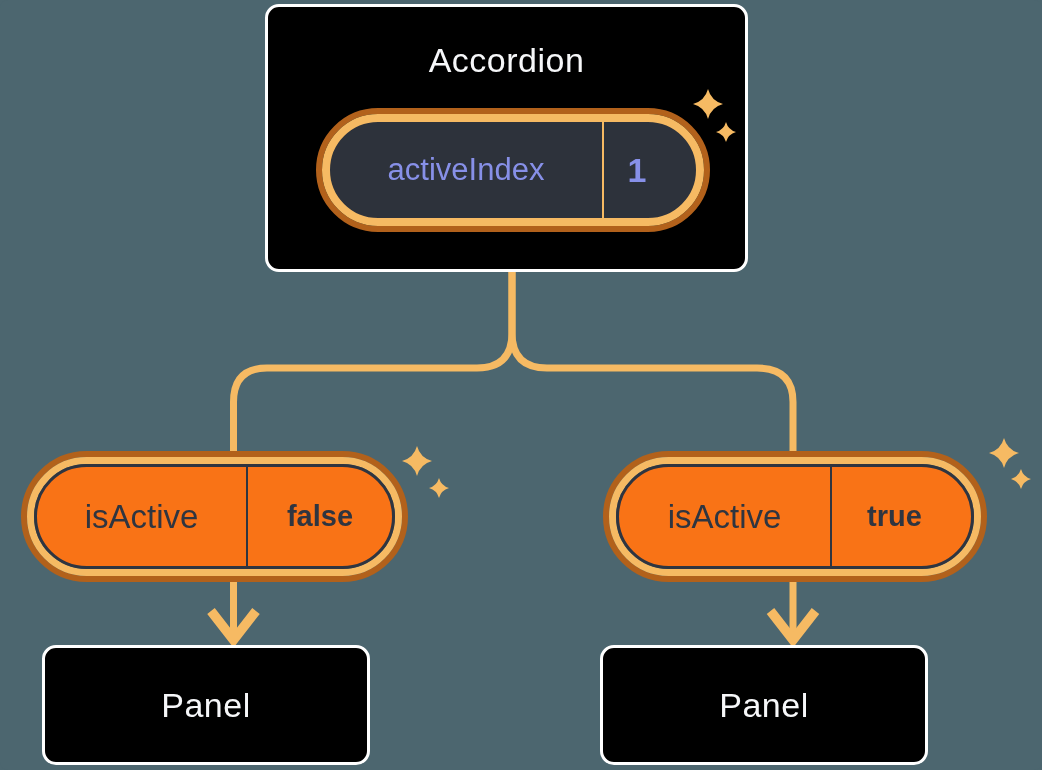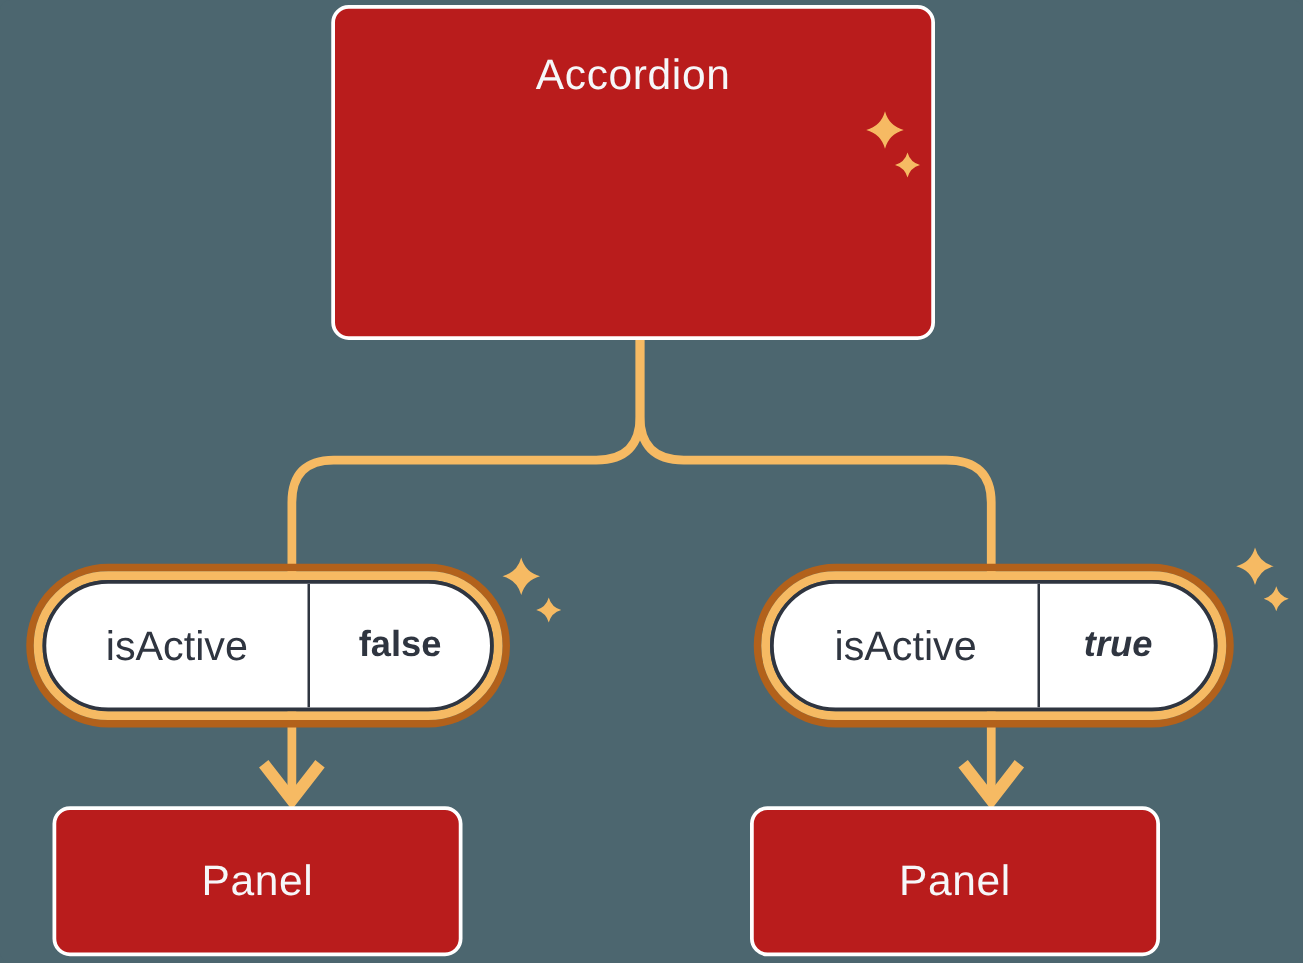--- a/index.html
+++ b/index.html
@@ -13,21 +13,21 @@
     overflow: hidden;
     font-family: "Liberation Sans", "DejaVu Sans", sans-serif;
   }
   #connectors {
     position: absolute;
     left: 0; top: 0;
     z-index: 1;
   }
   .node {
     position: absolute;
-    background: #b91c1c;
+    background: #000000;
     border: 3px solid #FFFFFF;
     border-radius: 14px;
     z-index: 2;
   }
   .accordion-node { left: 265px; top: 4px; width: 483px; height: 268px; }
   .node-title {
     position: absolute;
     left: 0; right: 0;
     text-align: center;
     color: #F6F7F9;
@@ -78,21 +78,21 @@
   }
   .prop-pill-mid {
     width: 100%; height: 100%;
     border: 7px solid #F6BA63;
     border-radius: 999px;
   }
   .prop-pill-body {
     width: 100%; height: 100%;
     border: 3px solid #2F3540;
     border-radius: 999px;
-    background: #ffffff;
+    background: #f97316;
     display: flex;
     align-items: stretch;
     overflow: hidden;
   }
   .prop-pill-left  { left: 21px;  top: 451px; width: 387px; height: 131px; }
   .prop-pill-right { left: 603px; top: 451px; width: 384px; height: 131px; }
   .prop-pill .pill-label {
     display: flex; align-items: center; justify-content: center;
     color: #2F3540;
     font-size: 33px;
@@ -100,21 +100,21 @@
   .prop-pill-left  .pill-label { width: 209px; }
   .prop-pill-right .pill-label { width: 211px; }
   .prop-pill .pill-divider { width: 2px; background: #2F3540; }
   .prop-pill .pill-value {
     flex: 1;
     display: flex; align-items: center; justify-content: center;
     color: #2F3540;
     font-size: 29px;
     font-weight: 700;
   }
-  .prop-pill-right .pill-value { padding-right: 14px; font-style: italic; }
+  .prop-pill-right .pill-value { padding-right: 14px; }
 
   .panel-node {
     width: 328px; height: 120px;
     display: flex; align-items: center; justify-content: center;
   }
   .panel-left  { left: 42px;  top: 645px; }
   .panel-right { left: 600px; top: 645px; }
   .panel-node .node-title { position: static; }
 
   .sparkle { position: absolute; z-index: 3; }
@@ -126,20 +126,27 @@
 
   <svg id="connectors" width="1042" height="770" viewBox="0 0 1042 770">
     <path d="M 512 266 L 512 333 Q 512 368 477 368 L 267 368 Q 233.5 368 233.5 402 L 233.5 638" fill="none" stroke="#F6BA63" stroke-width="7"></path>
     <path d="M 512 266 L 512 333 Q 512 368 547 368 L 757 368 Q 793 368 793 402 L 793 638" fill="none" stroke="#F6BA63" stroke-width="7"></path>
     <path d="M 211 611 L 233.5 640 L 256 611" fill="none" stroke="#F6BA63" stroke-width="9.5" stroke-linejoin="miter"></path>
     <path d="M 770.5 611 L 793 640 L 815.5 611" fill="none" stroke="#F6BA63" stroke-width="9.5" stroke-linejoin="miter"></path>
   </svg>
 
   <div class="node accordion-node">
     <div class="node-title">Accordion</div>
+    <div class="pill-outer state-pill">
+      <div class="pill-mid">
+        <div class="pill-label">activeIndex</div>
+        <div class="pill-divider"></div>
+        <div class="pill-value">1</div>
+      </div>
+    </div>
   </div>
 
   <svg class="sparkle" style="left:690px; top:86px;" width="36" height="36" viewBox="-18 -18 36 36">
     <path d="M 0 -15 Q 3.2 -3.2 15 0 Q 3.2 3.2 0 15 Q -3.2 3.2 -15 0 Q -3.2 -3.2 0 -15 Z" fill="#F6BA63"></path>
   </svg>
   <svg class="sparkle" style="left:714px; top:120px;" width="24" height="24" viewBox="-12 -12 24 24">
     <path d="M 0 -10 Q 2.2 -2.2 10 0 Q 2.2 2.2 0 10 Q -2.2 2.2 -10 0 Q -2.2 -2.2 0 -10 Z" fill="#F6BA63"></path>
   </svg>
 
   <div class="prop-pill prop-pill-left">

